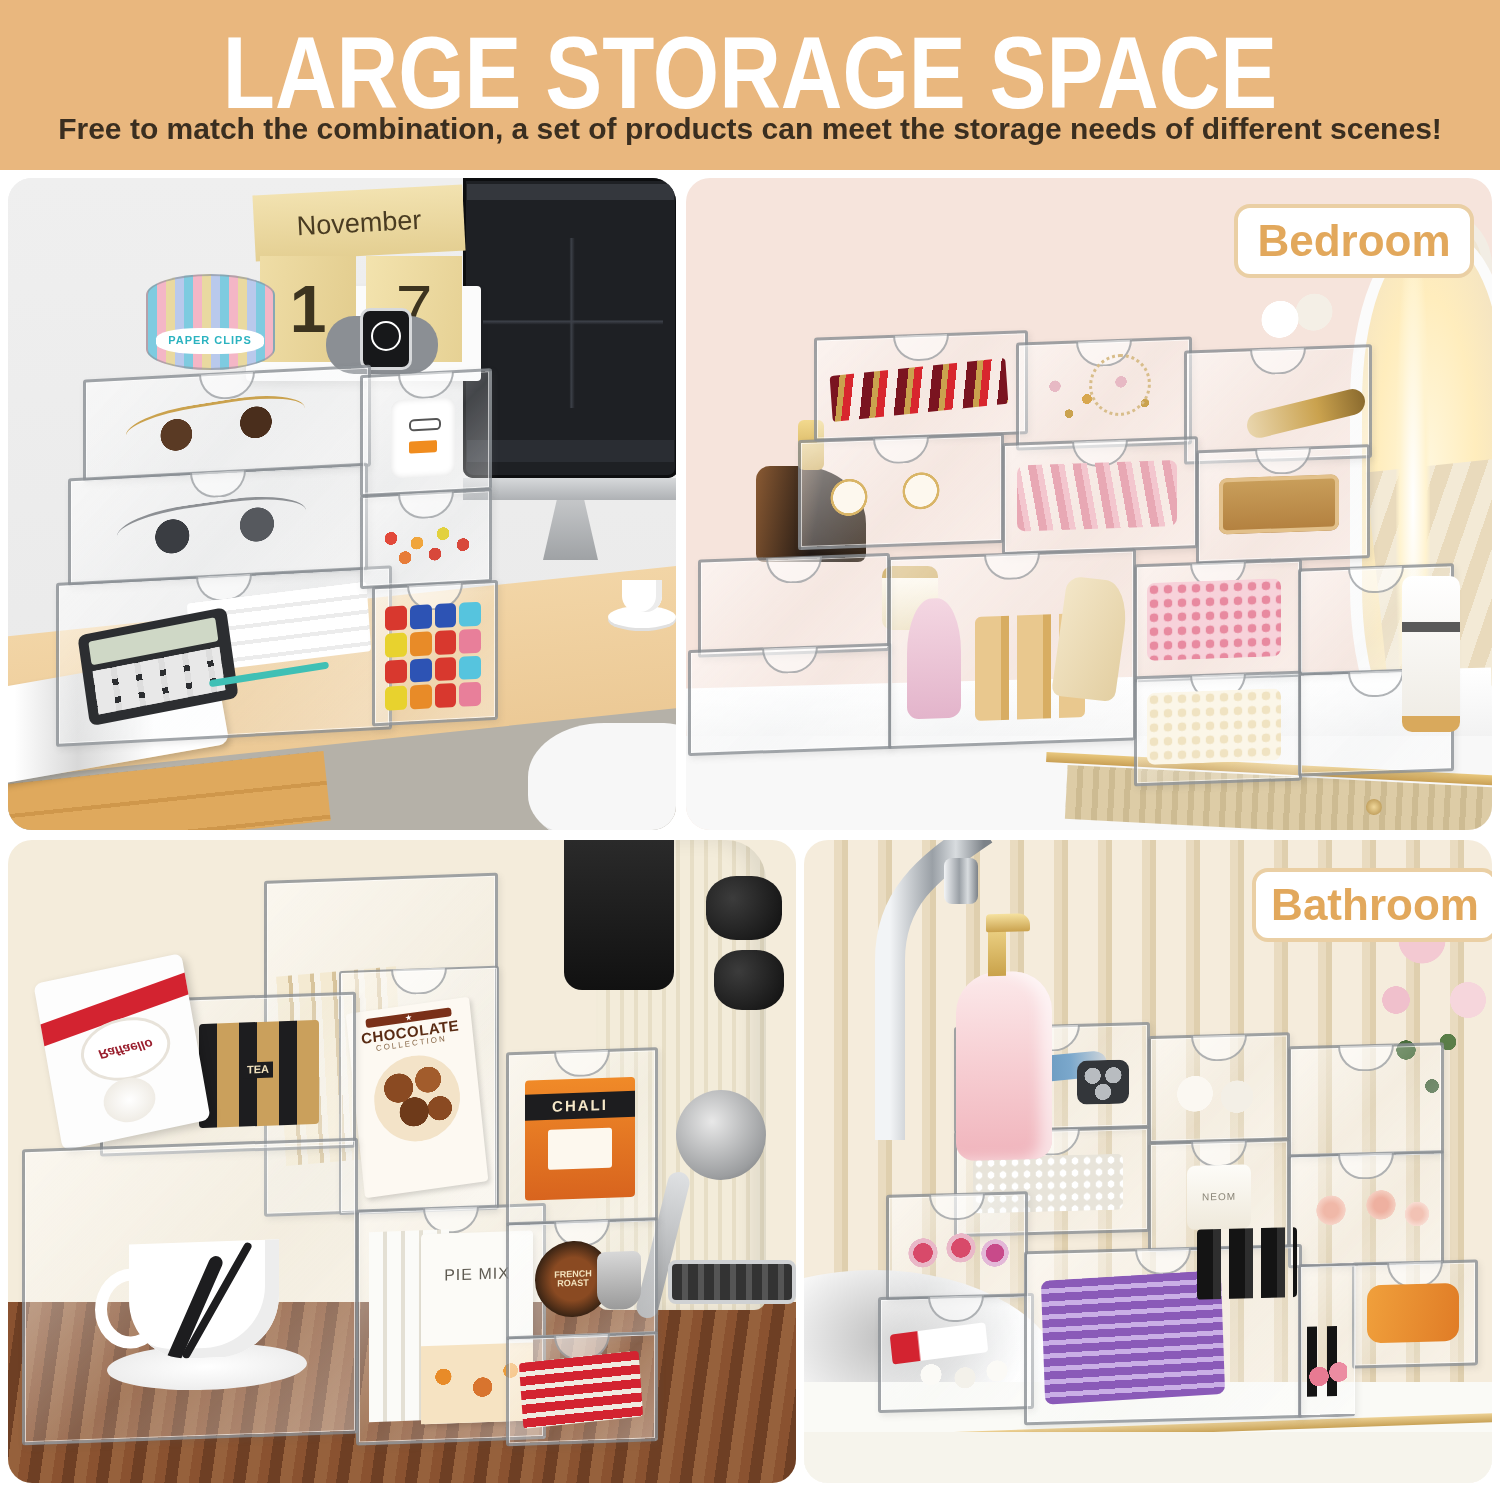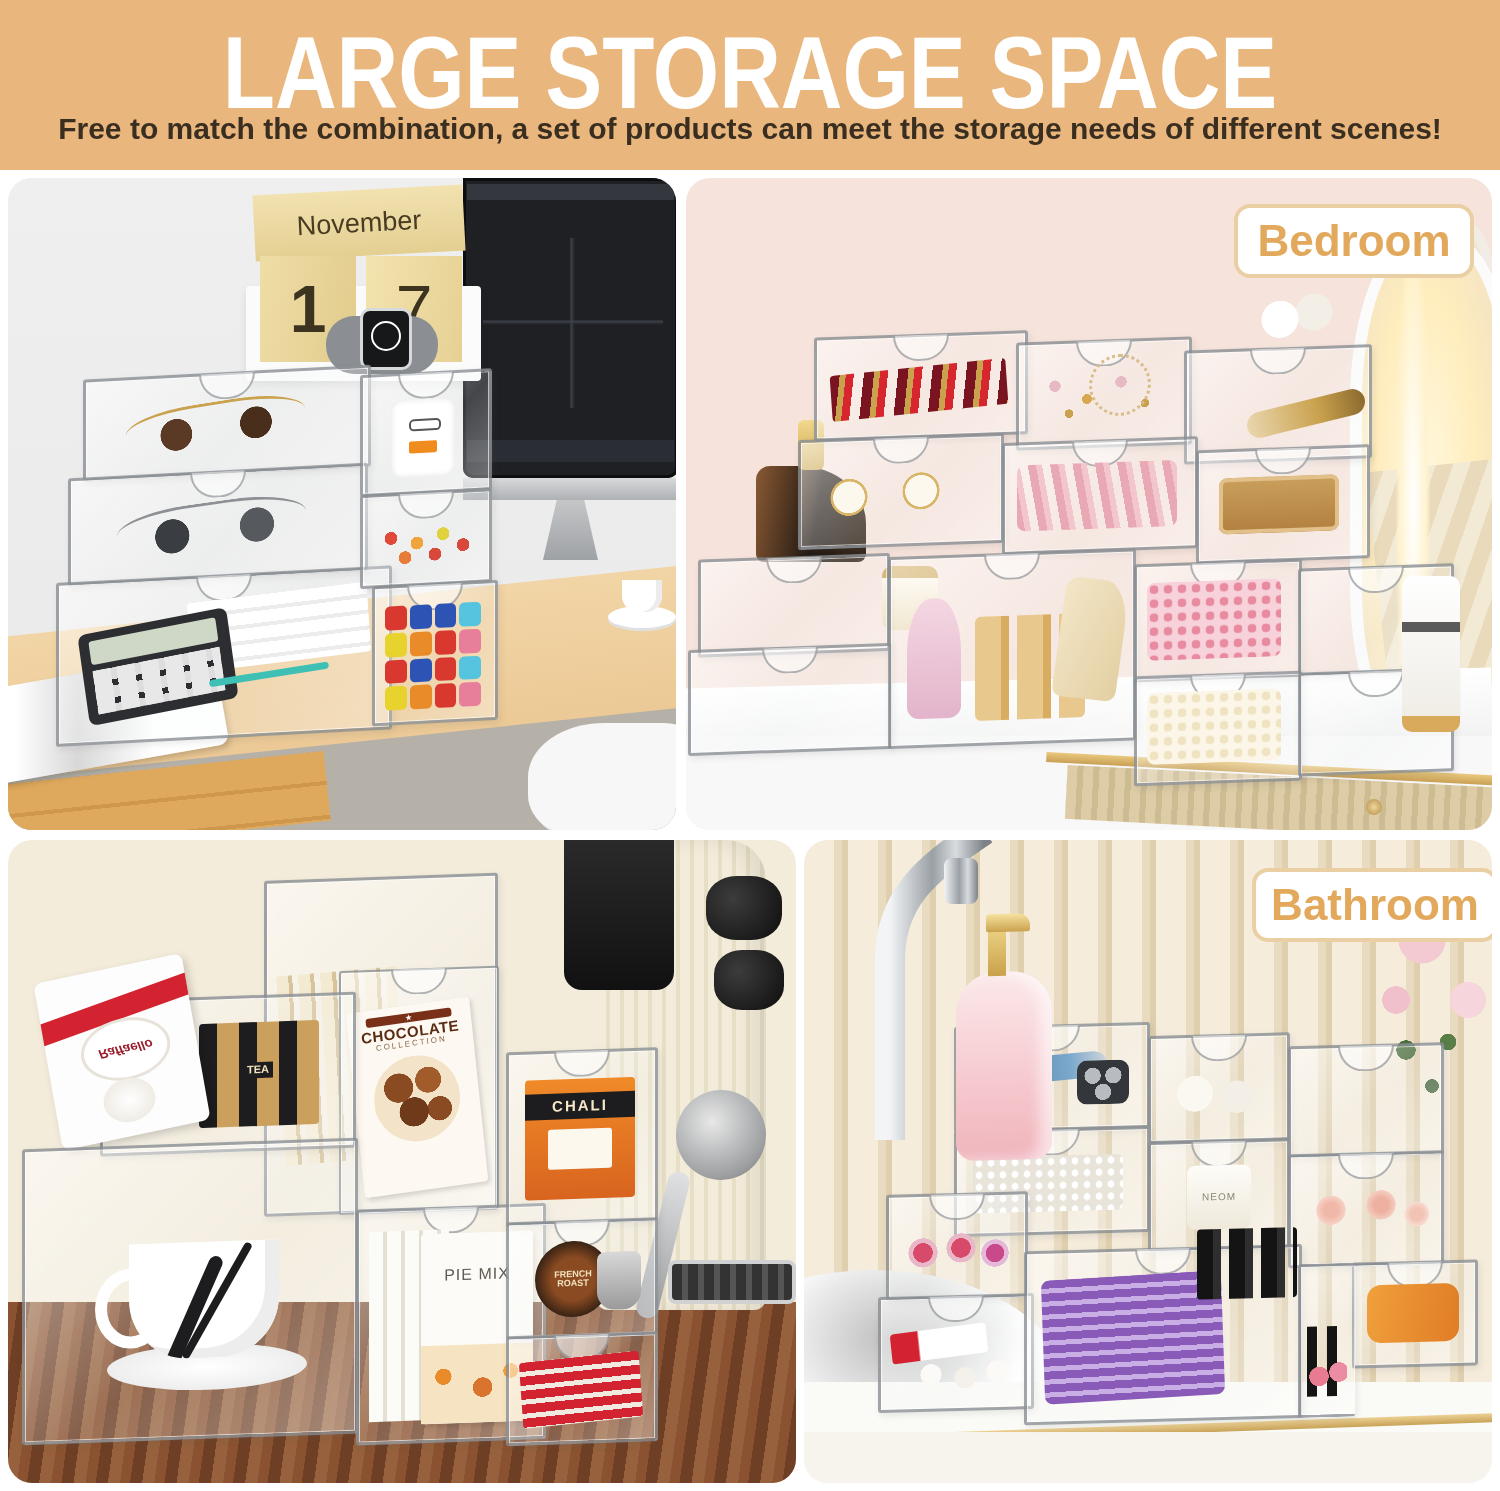--- a/index.html
+++ b/index.html
@@ -64,20 +64,25 @@
     <div class="abs" style="left:246px;top:12px;width:210px;height:66px;background:linear-gradient(#f2e2b0,#e4cf92);transform:rotate(-3deg);display:flex;align-items:center;justify-content:center;">
       <span style="font-size:27px;color:#4a3c22;">November</span>
     </div>
     <div class="abs" style="left:252px;top:78px;width:96px;height:106px;background:linear-gradient(100deg,#efdda6,#e2cc8d);display:flex;align-items:center;justify-content:center;">
       <span style="font-size:66px;font-weight:700;color:#3d341f;">1</span>
     </div>
     <div class="abs" style="left:358px;top:78px;width:96px;height:106px;background:linear-gradient(100deg,#f3e3ae,#e6d194);display:flex;align-items:center;justify-content:center;">
       <span style="font-size:66px;font-weight:400;color:#3d341f;">7</span>
     </div>
 
+    <div class="abs" style="left:138px;top:96px;width:125px;height:92px;border:2px solid rgba(140,145,150,.6);border-radius:50%/22%;background:repeating-linear-gradient(90deg,#7ecbe0 0 9px,#f4b6c6 9px 18px,#e9d9a0 18px 27px,#b9c9ec 27px 36px);overflow:hidden;">
+      <div style="position:absolute;left:8px;top:52px;width:108px;height:26px;background:#ffffff;border-radius:40%;display:flex;align-items:center;justify-content:center;">
+        <span class="tiny" style="font-size:11px;font-weight:700;color:#2bb3c0;letter-spacing:1px;">PAPER CLIPS</span>
+      </div>
+    </div>
 
     <div class="abs" style="left:318px;top:138px;width:112px;height:58px;background:#8b8f94;border-radius:28px;">
       <div style="position:absolute;left:34px;top:-8px;width:46px;height:56px;background:#17181a;border:3px solid #d7d9db;border-radius:10px;">
         <div style="position:absolute;left:8px;top:10px;width:26px;height:26px;border:2px solid #ffffff;border-radius:50%;"></div>
       </div>
     </div>
 
     <div class="abs" style="left:0;top:0;width:668px;height:652px;transform:skewY(-3deg);">
       <div class="ac" style="left:75px;top:188px;width:282px;height:96px;">
         <div class="notch"></div>

